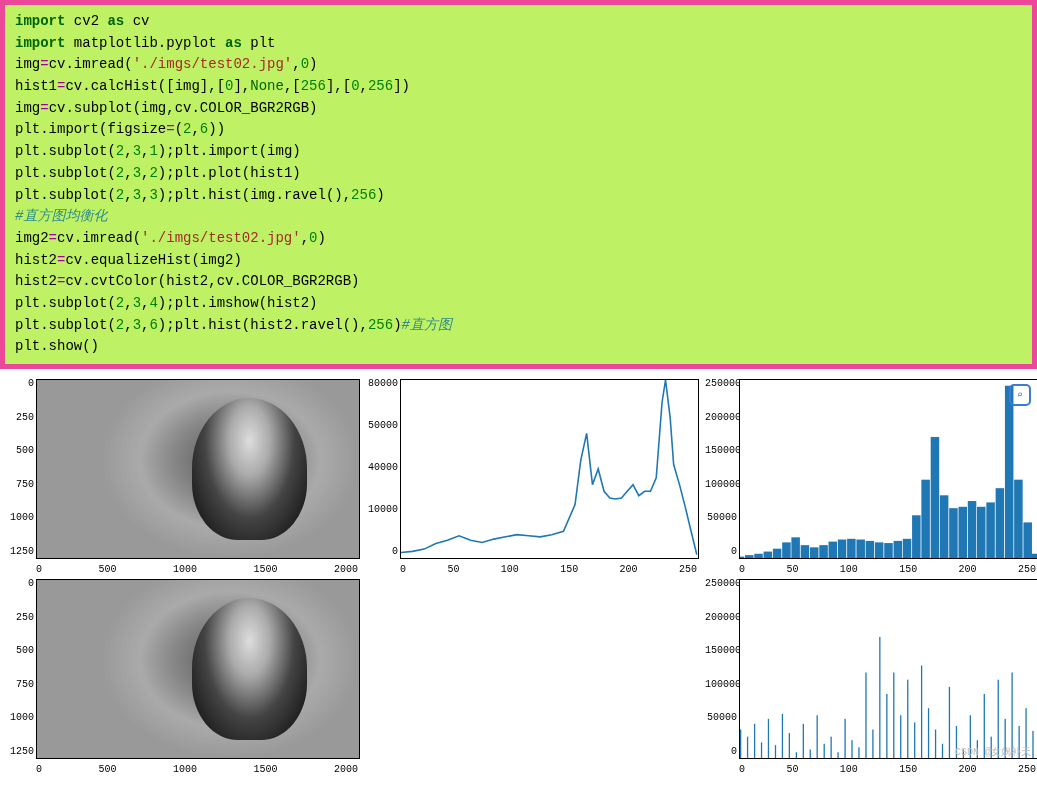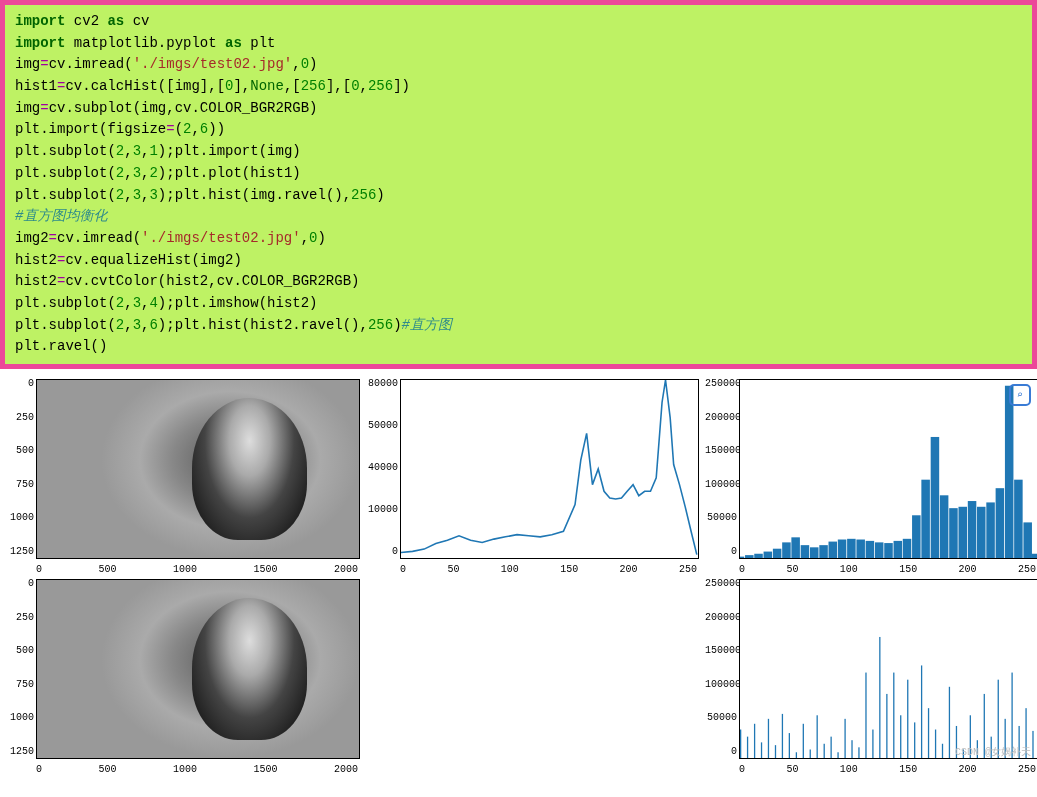--- a/index.html
+++ b/index.html
@@ -38,21 +38,21 @@
 </span><span>plt.import(figsize</span><span class="op">=</span><span>(</span><span class="num">2</span><span>,</span><span class="num">6</span><span>))
 </span><span>plt.subplot(</span><span class="num">2</span><span>,</span><span class="num">3</span><span>,</span><span class="num">1</span><span>);plt.import(img)
 </span><span>plt.subplot(</span><span class="num">2</span><span>,</span><span class="num">3</span><span>,</span><span class="num">2</span><span>);plt.plot(hist1)
 </span><span>plt.subplot(</span><span class="num">2</span><span>,</span><span class="num">3</span><span>,</span><span class="num">3</span><span>);plt.hist(img.ravel(),</span><span class="num">256</span><span>)
 </span><span class="cm">#直方图均衡化</span><span>
 </span><span>img2</span><span class="op">=</span><span>cv.imread(</span><span class="str">'./imgs/test02.jpg'</span><span>,</span><span class="num">0</span><span>)
 </span><span>hist2</span><span class="op">=</span><span>cv.equalizeHist(img2)
 </span><span>hist2</span><span class="op">=</span><span>cv.cvtColor(hist2,cv.COLOR_BGR2RGB)
 </span><span>plt.subplot(</span><span class="num">2</span><span>,</span><span class="num">3</span><span>,</span><span class="num">4</span><span>);plt.imshow(hist2)
 </span><span>plt.subplot(</span><span class="num">2</span><span>,</span><span class="num">3</span><span>,</span><span class="num">6</span><span>);plt.hist(hist2.ravel(),</span><span class="num">256</span><span>)</span><span class="cm">#直方图</span><span>
-</span><span>plt.ravel()</span></div>
+</span><span>plt.show()</span></div>
 
 <div class="figures">
 
   <div class="chart">
     <div class="yaxis" id="y1">
         <span>0</span>
         <span>250</span>
         <span>500</span>
         <span>750</span>
         <span>1000</span>

